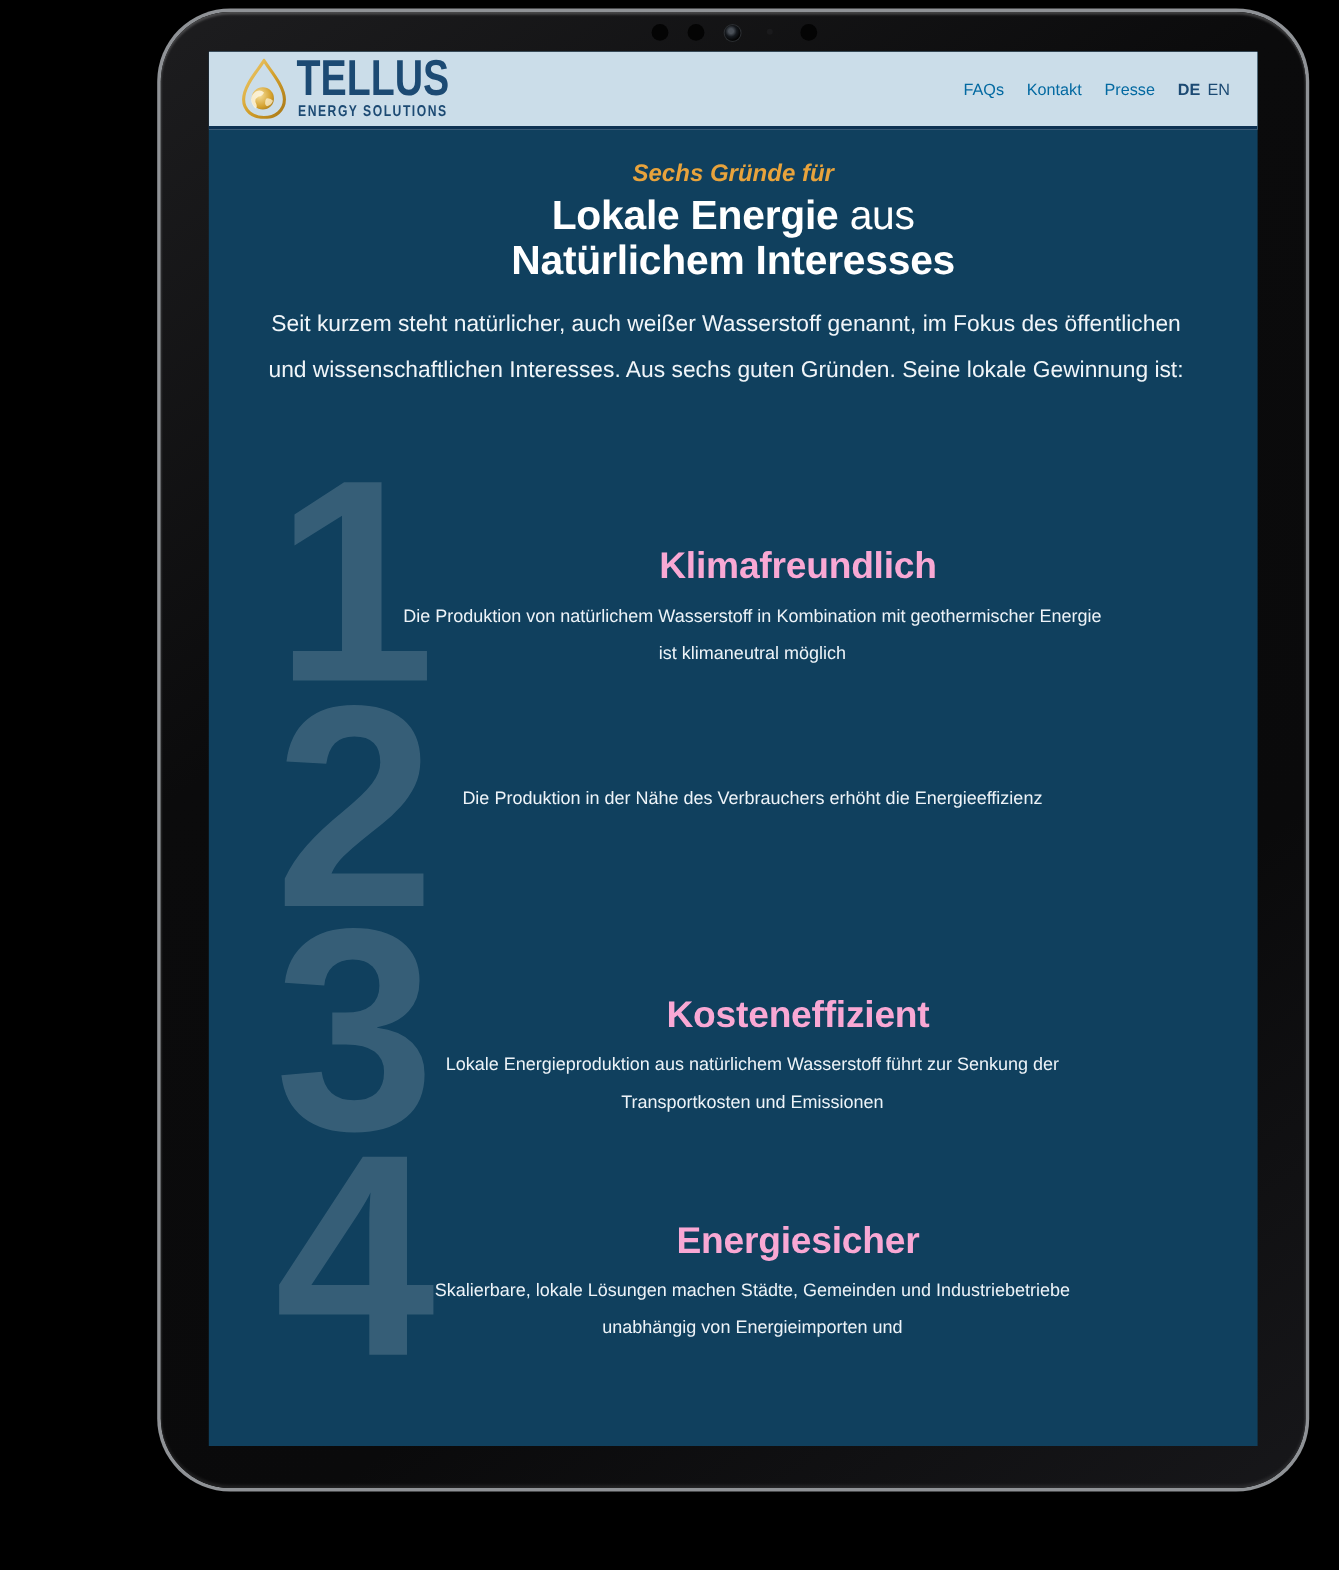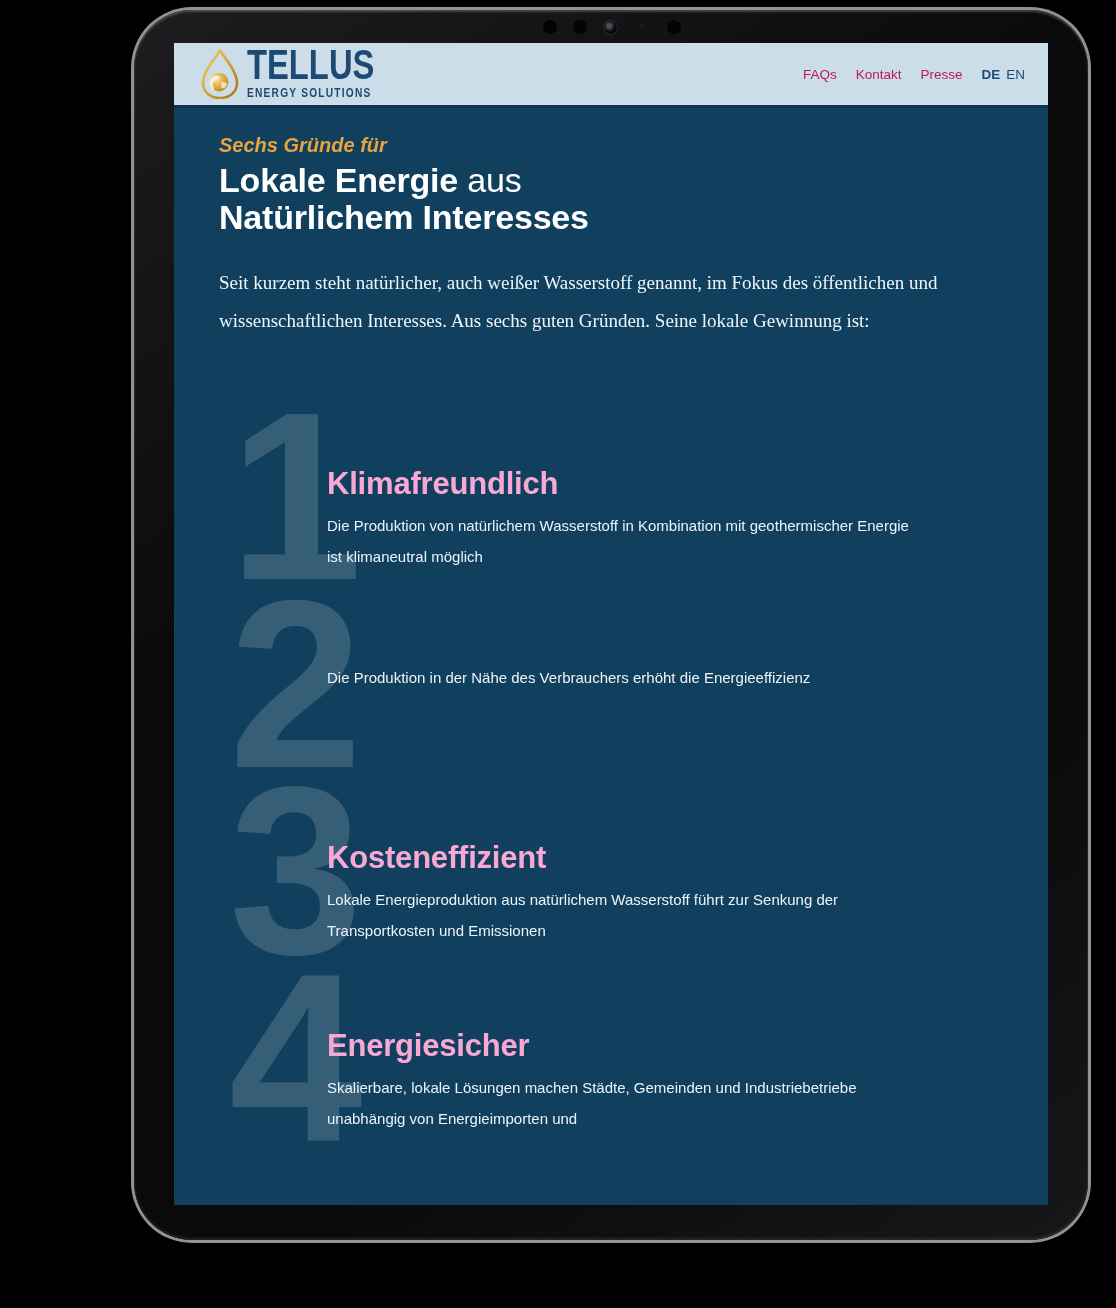--- a/index.html
+++ b/index.html
@@ -19,53 +19,53 @@
   .cam-dot.d2 { left:36px; top:1px; width:14px; height:14px; }
   .cam-lens  { position:absolute; left:67px; top:2px; width:13px; height:13px; border-radius:50%;
                background:radial-gradient(circle at 40% 38%, #4a5058 0 18%, #15191e 42%, #000 75%);
                box-shadow:0 0 0 1px #2a2d30; }
   .cam-dot.d3 { left:102px; top:5px; width:5px; height:5px; background:#1a1a1c; }
   .cam-dot.d4 { left:130px; top:1px; width:14px; height:14px; }
 
   
   .screen {
     position:absolute; left:40px; top:33px; width:874px; height:1162px;
-    background:#10405e; overflow:hidden;
+    background:#10405e; overflow:hidden;text-align:center;
   }
 
   
   .site-header {
     height:65px; background:#cbdde9; border-bottom:3px solid #0d3152;
     display:flex; justify-content:space-between; align-items:center;
     padding:0 23px 0 26px;
   }
   .logo { display:flex; align-items:center; gap:7px; cursor:pointer; }
   .logo-drop { width:40px; height:50px; flex:0 0 auto; }
   .logo-text { transform:scaleX(0.78); transform-origin:left center; color:#1c4a73; }
   .logo-name { font-size:42px; font-weight:700; line-height:0.82; letter-spacing:0px; }
   .logo-tagline { font-size:13px; font-weight:700; letter-spacing:1.6px; margin-top:3px; white-space:nowrap; }
 
   .nav-stack { display:flex; flex-direction:column; align-items:flex-end; gap:4px; }
   .utility-nav { display:flex; align-items:baseline; gap:19px; font-size:13.5px; color:#1c4a73; }
-  .utility-nav a { color:#be185d; text-decoration:none; cursor:pointer; }
+  .utility-nav a { color:#0369a1; text-decoration:none; cursor:pointer; }
   .lang-switch { display:flex; gap:6px; }
   .lang-active { font-weight:700; cursor:pointer; }
   .lang-alt { font-weight:400; cursor:pointer; }
   .main-nav { display:flex; align-items:center; gap:30px; font-size:17.5px; font-weight:700;
               color:#1c4a73; letter-spacing:0.2px; }
   .main-nav .nav-item { cursor:pointer; display:flex; align-items:center; gap:6px; }
   .chevron { width:11px; height:7px; display:inline-block; margin-top:3px; }
 
   
   .main { padding:24px 45px 0 45px; }
   .kicker { color:#e8a33c; font-style:italic; font-weight:700; font-size:20px; line-height:26px; }
   .hero-title { margin-top:4px; color:#fff; font-size:34px; line-height:37px; font-weight:700;
                 letter-spacing:-0.2px; }
   .hero-title .regular { font-weight:400; }
-  .intro { margin-top:28px; font-size:19px; line-height:38px; color:#f0f5f9; max-width:772px;font-family:Liberation Serif, serif; }
+  .intro { margin-top:16px; font-size:19px; line-height:38px; color:#f0f5f9; max-width:772px; }
 
   
   .reasons { margin-top:80px; }
   .reason { position:relative; padding:46px 0 0 108px; margin-bottom:36px; min-height:150px; }
   .reason.offset-extra { margin-top:30px; }
   .reason-number {
     position:absolute; left:10px; top:-44px; z-index:0;
     font-size:240px; line-height:1; font-weight:700;
     color:rgba(255,255,255,0.16);
   }

